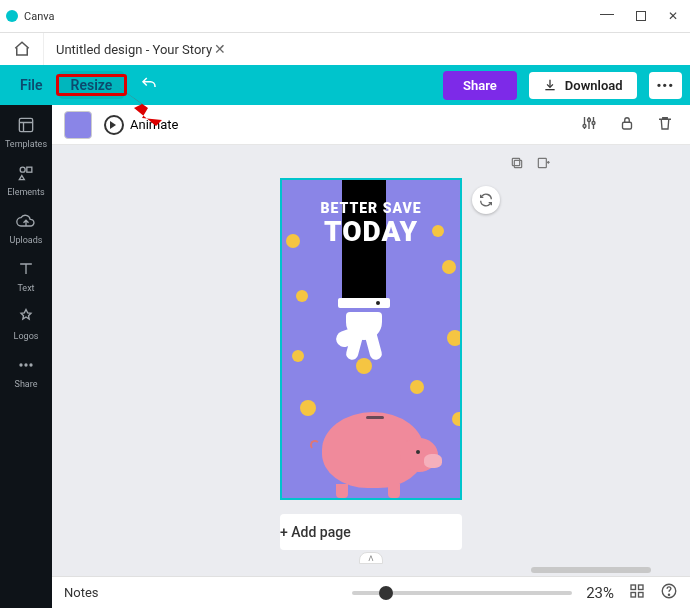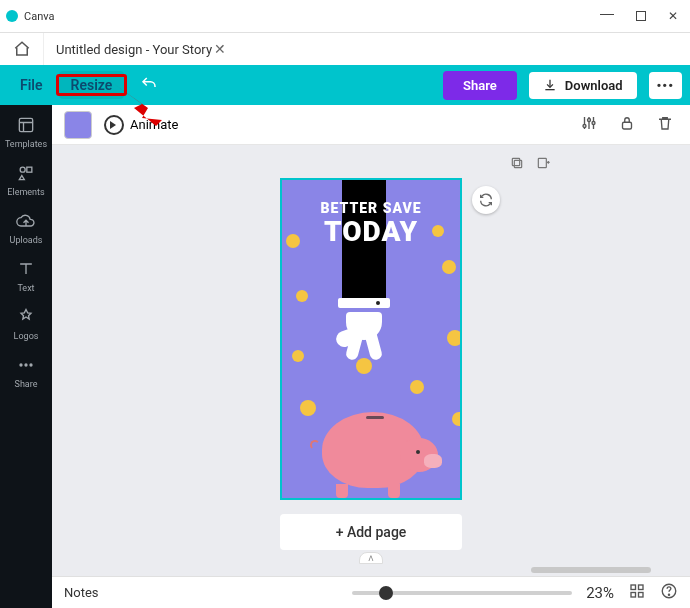--- a/index.html
+++ b/index.html
@@ -88,21 +88,21 @@
   .piggy .body{position:absolute; bottom:10px; left:8px; width:102px; height:76px; background:#f08a9b; border-radius:50% 50% 45% 45%;}
   .piggy .slot{position:absolute; top:4px; left:44px; width:18px; height:3px; background:#6a4a57; border-radius:2px;}
   .piggy .head{position:absolute; bottom:26px; right:-6px; width:38px; height:34px; background:#f08a9b; border-radius:50%;}
   .piggy .snout{position:absolute; bottom:30px; right:-10px; width:18px; height:14px; background:#f5b0bc; border-radius:40%;}
   .piggy .ear{position:absolute; bottom:54px; right:12px; width:0; height:0; border-left:6px solid transparent; border-right:6px solid transparent; border-bottom:12px solid #f08a9b; transform:rotate(20deg);}
   .piggy .eye{position:absolute; bottom:44px; right:12px; width:4px; height:4px; background:#333; border-radius:50%;}
   .piggy .leg1{position:absolute; bottom:0; left:22px; width:12px; height:14px; background:#f08a9b; border-radius:0 0 4px 4px;}
   .piggy .leg2{position:absolute; bottom:0; left:74px; width:12px; height:14px; background:#f08a9b; border-radius:0 0 4px 4px;}
   .piggy .tail{position:absolute; bottom:48px; left:-4px; width:10px; height:10px; border:2px solid #d77; border-radius:50%; border-right-color:transparent; border-bottom-color:transparent;}
 
-  .add-page-btn{ margin-top:14px; width:182px; padding:10px 0; text-align:center; background:#fff; border-radius:4px; color:#333; font-size:14px; cursor:pointer; font-weight:500;}
+  .add-page-btn{ margin-top:14px; width:182px; padding:10px 0; text-align:left; background:#fff; border-radius:4px; color:#333; font-size:14px; cursor:pointer; font-weight:500;}
 
   
   .statusbar{ height:32px; background:#fff; border-top:1px solid #e0e0e0; display:flex; align-items:center; padding:0 12px; gap:14px;}
   .notes-btn{ color:#333; font-size:13px; cursor:pointer;}
   .statusbar .spacer{flex:1;}
   .zoom-slider{ width:220px; height:4px; background:#d0d0d0; border-radius:2px; position:relative; cursor:pointer;}
   .zoom-slider .dot{ position:absolute; top:-5px; width:14px; height:14px; border-radius:50%; background:#333;}
   .zoom-pct{font-size:15px; color:#333;}
   .grid-icn, .help-icn{cursor:pointer; color:#555;}
 

